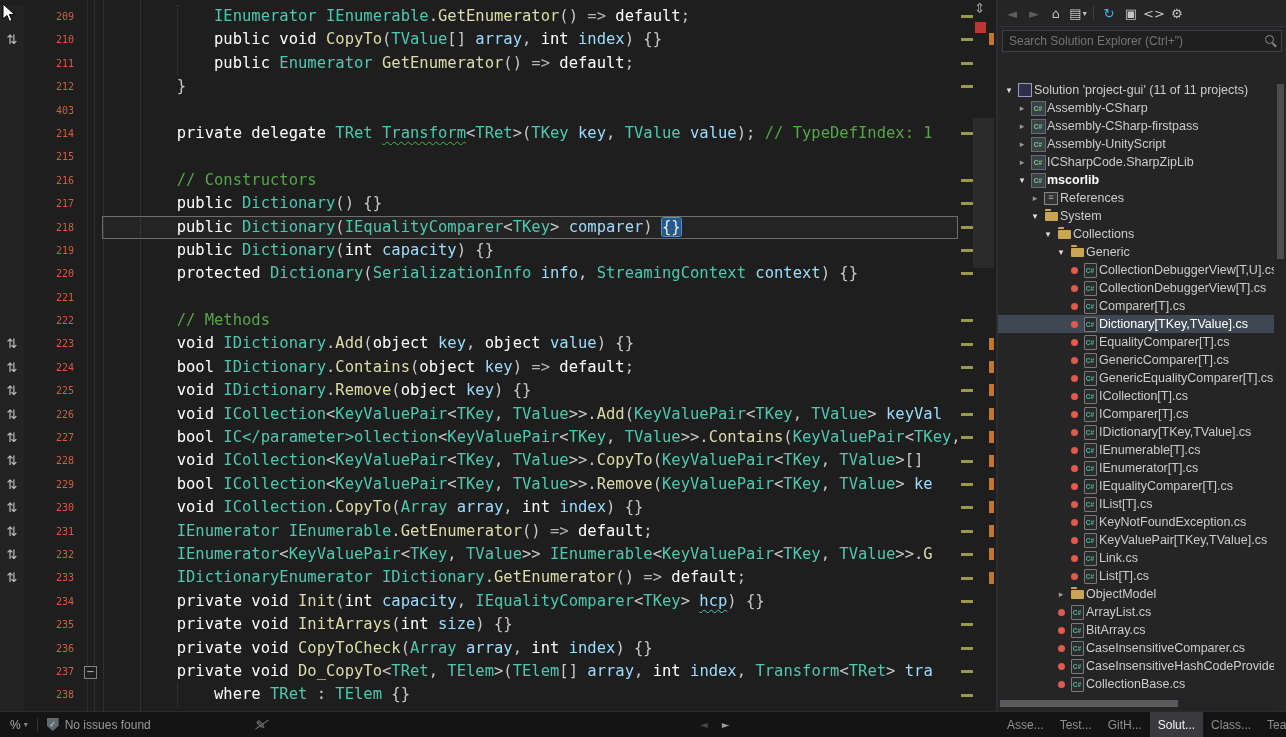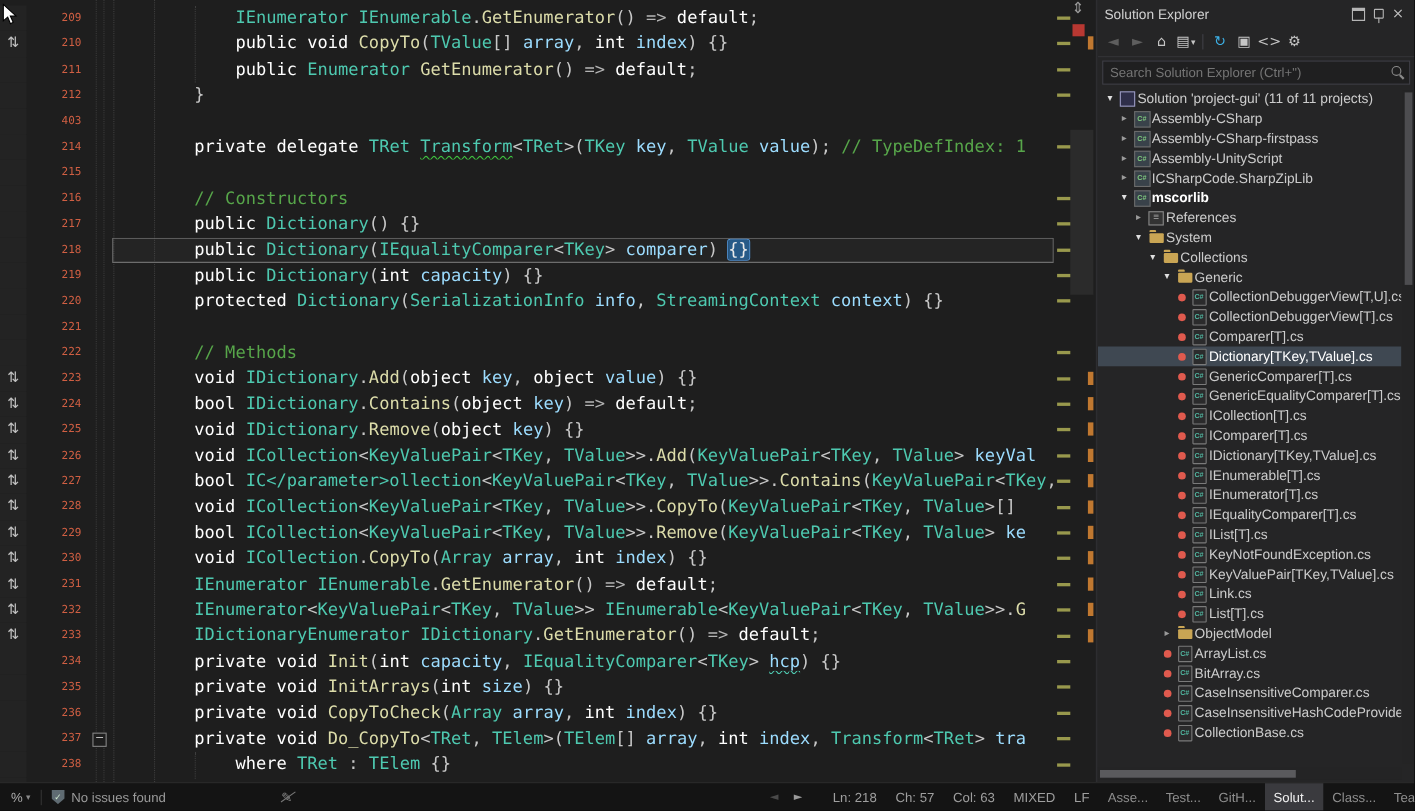--- a/index.html
+++ b/index.html
@@ -361,30 +361,20 @@
           <div class="anno-dash" style="top: 646.8px;"></div>
           <div class="anno-dash" style="top: 670.2px;"></div>
           <div class="anno-dash" style="top: 693.6px;"></div>
         </div>
     </div>
   </div>
 
   <div id="split"></div>
 
   <div id="panel">
-    <div class="se-head">
-      <span class="title">Solution Explorer</span>
-      <span class="wbtn">
-          <span class="ic-window"></span>
-        </span>
-      <span class="wbtn">
-          <span class="ic-pin"></span>
-        </span>
-      <span class="wbtn ic-close">×</span>
-    </div>
     <div class="se-tools" id="se-toolbar">
         <div class="tbtn dim">
           <span class="glyph">◄</span>
         </div>
         <div class="tbtn dim">
           <span class="glyph">►</span>
         </div>
         <div class="tbtn ">
           <span class="glyph">⌂</span>
         </div>
@@ -509,20 +499,29 @@
           <span class="tlabel">Comparer[T].cs</span>
         </div>
         <div class="trow sel" style="padding-left: 69px;">
           <span class="tslot">
             <span class="tdot"></span>
           </span>
           <span class="ti">
             <span class="ti-file"></span>
           </span>
           <span class="tlabel">Dictionary[TKey,TValue].cs</span>
+        </div>
+        <div class="trow" style="padding-left: 69px;">
+          <span class="tslot">
+            <span class="tdot"></span>
+          </span>
+          <span class="ti">
+            <span class="ti-file"></span>
+          </span>
+          <span class="tlabel">EqualityComparer[T].cs</span>
         </div>
         <div class="trow" style="padding-left: 69px;">
           <span class="tslot">
             <span class="tdot"></span>
           </span>
           <span class="ti">
             <span class="ti-file"></span>
           </span>
           <span class="tlabel">GenericComparer[T].cs</span>
         </div>
@@ -705,27 +704,20 @@
       <span class="shield">
           <span>✓</span>
         </span>
       <span>No issues found</span>
       <span class="pen">✎</span>
     </div>
     <div class="sb-arrows">
       <span class="l">◄</span>
       <span class="r">►</span>
     </div>
-    <div class="sb-pos">
-      <span>Ln: 218</span>
-      <span>Ch: 57</span>
-      <span>Col: 63</span>
-      <span>MIXED</span>
-      <span>LF</span>
-    </div>
     <div id="panel-tabs">
         <div class="ptab">Asse...</div>
         <div class="ptab">Test...</div>
         <div class="ptab">GitH...</div>
         <div class="ptab act">Solut...</div>
         <div class="ptab">Class...</div>
         <div class="ptab">Tea...</div>
       </div>
   </div>
 

